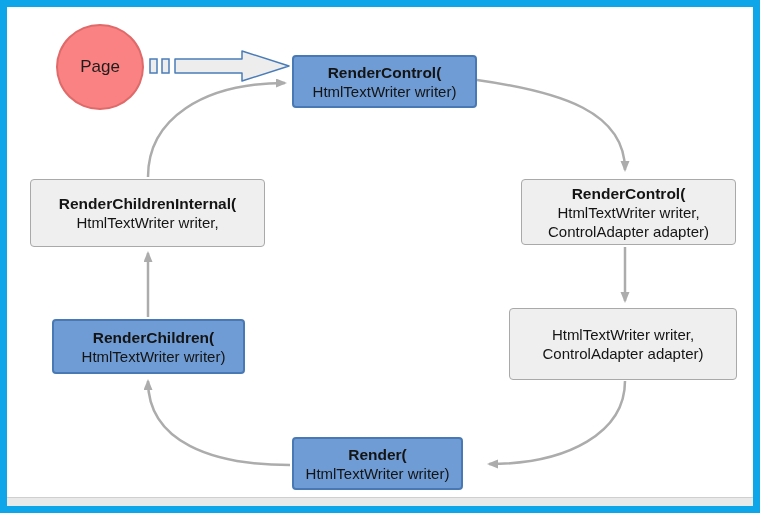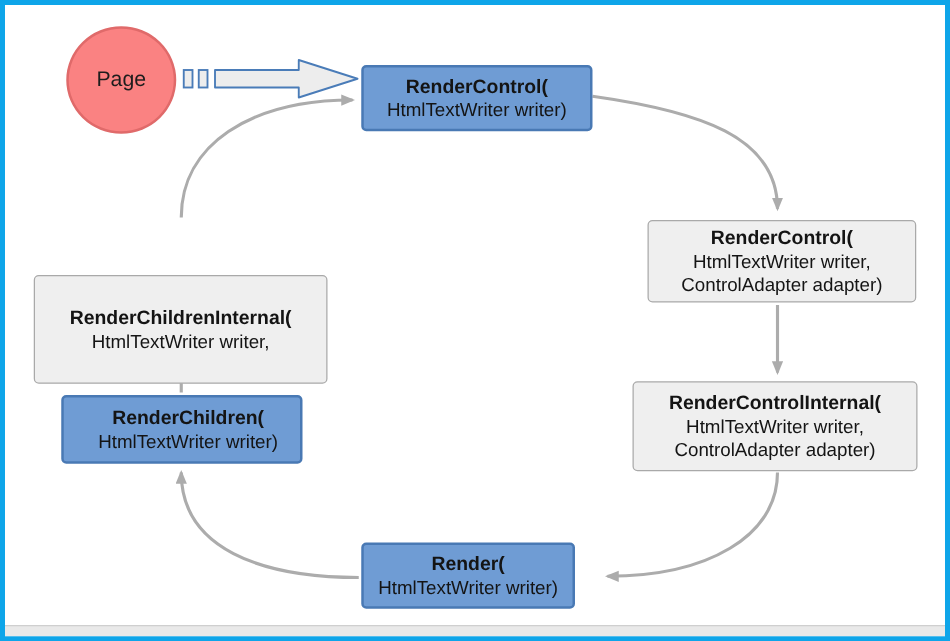--- a/index.html
+++ b/index.html
@@ -1,40 +1,40 @@
 <!DOCTYPE html>
 <html style="--node-blue-fill: #6F9CD4; --node-blue-border: #4979B4; --node-gray-fill: #EFEFEF; --node-gray-border: #A9A9A9; --circle-fill: #FA8282; --circle-border: #E06A6A; --arrow-gray: #ACACAC; --block-arrow-fill: #EDEDED; --block-arrow-border: #4A7CB8;"><head>
 <meta charset="utf-8">
 <style>
   * { margin:0; padding:0; box-sizing:border-box; }
   html,body { background:#ffffff; font-family:"Liberation Sans", sans-serif; }
   #frame {
     position:relative; width:760px; height:513px;
-    border:4px solid #0ea5e9; background:#ffffff; overflow:hidden;
+    border:7px solid #0ea5e9; background:#ffffff; overflow:hidden;
   }
   #canvas { position:absolute; left:0; top:0; width:758px; height:502px; background:#ffffff; }
   #bottom-strip {
     position:absolute; left:0; right:0; bottom:0; height:9px;
     background:#e9e9e9; border-top:1px solid #cfcfcf;
   }
   svg.layer { position:absolute; left:0; top:0; width:758px; height:502px; }
   .node {
     position:absolute; display:flex; flex-direction:column;
     justify-content:center; align-items:center; text-align:center;
     border-radius:4px; color:#141414; font-size:15px; line-height:19px;
   }
   .node .nt { font-weight:bold; font-size:15.5px; }
   .node.blue { background:var(--node-blue-fill); border:2px solid var(--node-blue-border); }
   .node.gray { background:var(--node-gray-fill); border:1.5px solid var(--node-gray-border); }
   .pos-render-control            { left:285px; top:48px;  width:185px; height:53px; }
   .pos-render-control-adapter    { left:514px; top:172px; width:215px; height:66px; }
   .pos-render-control-internal   { left:502px; top:301px; width:228px; height:72px; }
   .pos-render                    { left:285px; top:430px; width:171px; height:53px; }
   .pos-render-children           { left:45px;  top:312px; width:193px; height:55px;padding-left:10px; }
-  .pos-render-children-internal  { left:23px;  top:172px; width:235px; height:87px;margin-top:44px; }
+  .pos-render-children-internal  { left:23px;  top:172px; width:235px; height:68px; }
   #start-circle {
     position:absolute; left:49px; top:17px; width:88px; height:86px;
     border-radius:50%; background:var(--circle-fill);
     border:2px solid var(--circle-border);
     display:flex; align-items:center; justify-content:center;
     font-size:17px; color:#1d1d1d;
   }
 </style>
 </head>
 <body>
@@ -72,21 +72,20 @@
       <div class="np">HtmlTextWriter writer)</div>
     </div>
 
     <div class="node gray pos-render-control-adapter">
       <div class="nt">RenderControl(</div>
       <div class="np">HtmlTextWriter writer,</div>
       <div class="np">ControlAdapter adapter)</div>
     </div>
 
     <div class="node gray pos-render-control-internal">
-      <div class="nt">RenderControlInternal(</div>
       <div class="np">HtmlTextWriter writer,</div>
       <div class="np">ControlAdapter adapter)</div>
     </div>
 
     <div class="node blue pos-render">
       <div class="nt">Render(</div>
       <div class="np">HtmlTextWriter writer)</div>
     </div>
 
     <div class="node blue pos-render-children">

